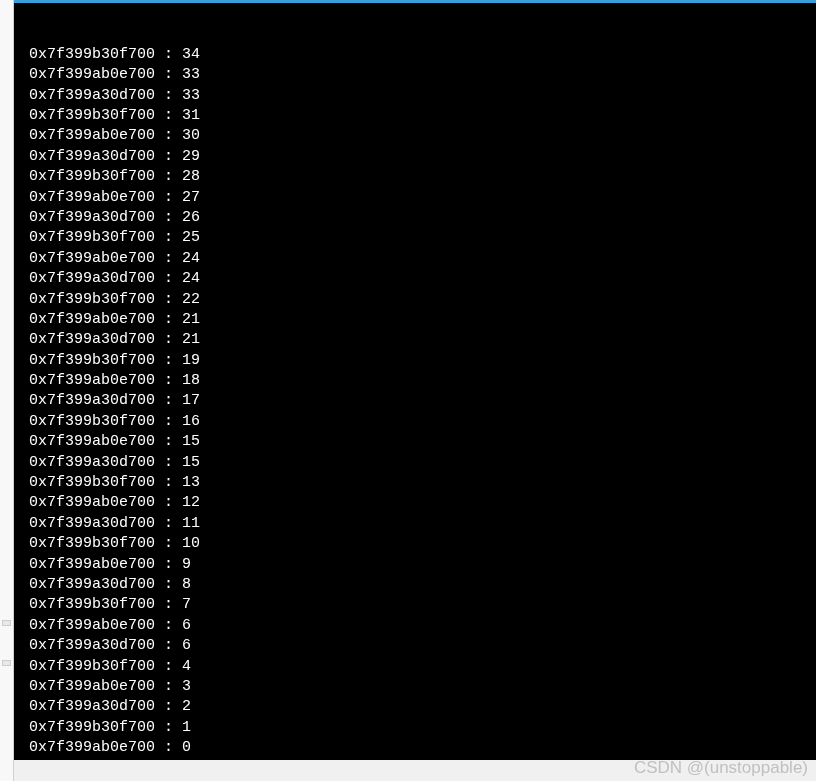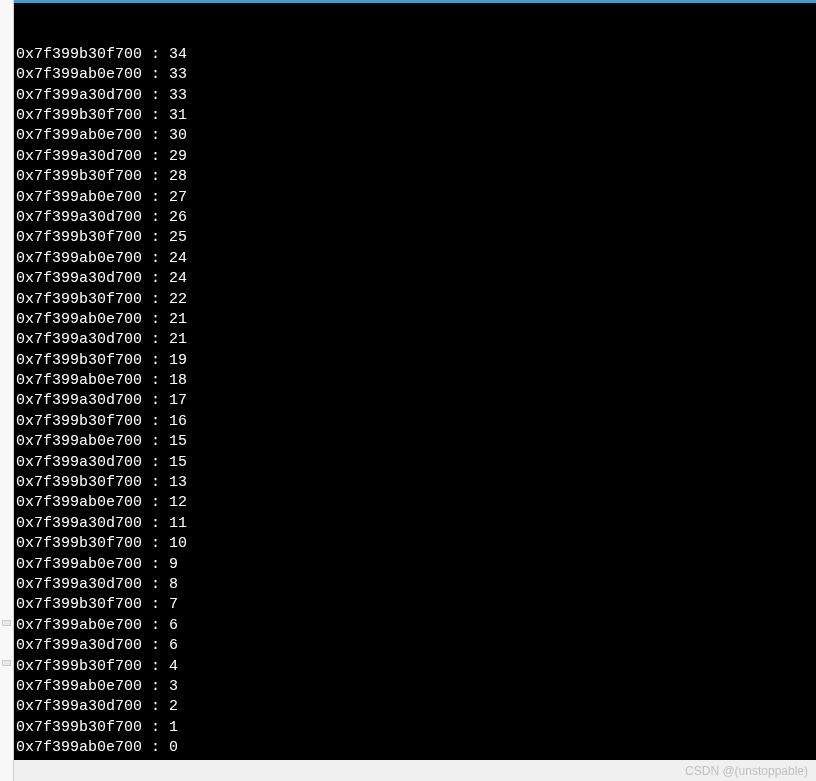--- a/index.html
+++ b/index.html
@@ -40,34 +40,34 @@
       position: absolute;
       left: 14px;
       top: 3px;
       right: 0;
       bottom: 21px;
       background: #000000;
       color: #ffffff;
       font-family: "Courier New", Consolas, monospace;
       font-size: 15px;
       line-height: 20.4px;
-      padding: 1px 2px;
+      padding: 1px 15px;
       white-space: pre;
       overflow: hidden;
     }
     .terminal-line {
       display: block;
       height: 20.4px;
     }
     .watermark {
       position: absolute;
       bottom: 3px;
       right: 8px;
       font-family: "Microsoft YaHei", Arial, sans-serif;
-      font-size: 12px;
+      font-size: 17px;
       color: #c0c0c0;
     }
   </style>
 </head>
 <body>
 
 <div class="sidebar">
   <div class="sidebar-mark" style="top:620px;"></div>
   <div class="sidebar-mark" style="top:660px;"></div>
 </div>

